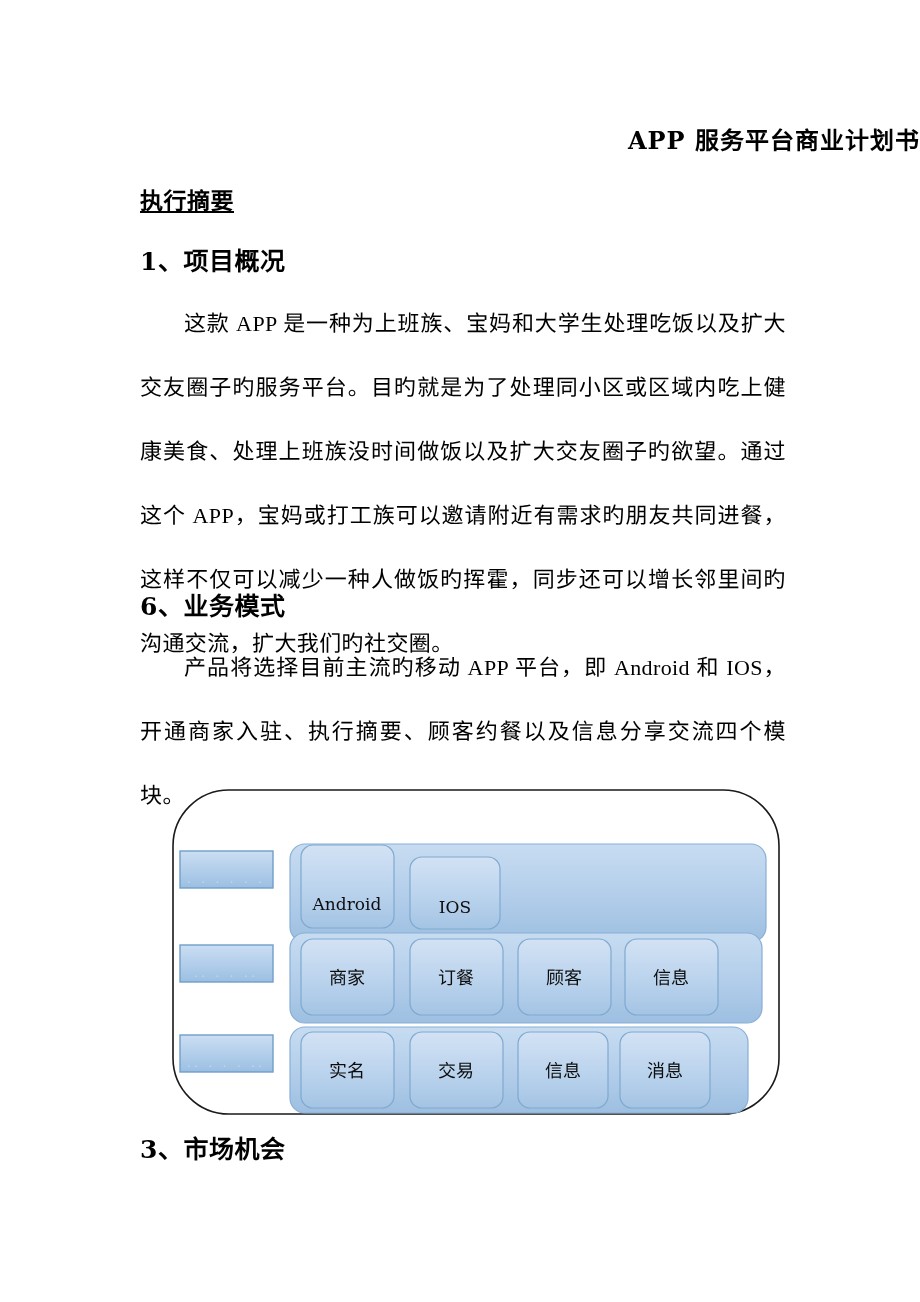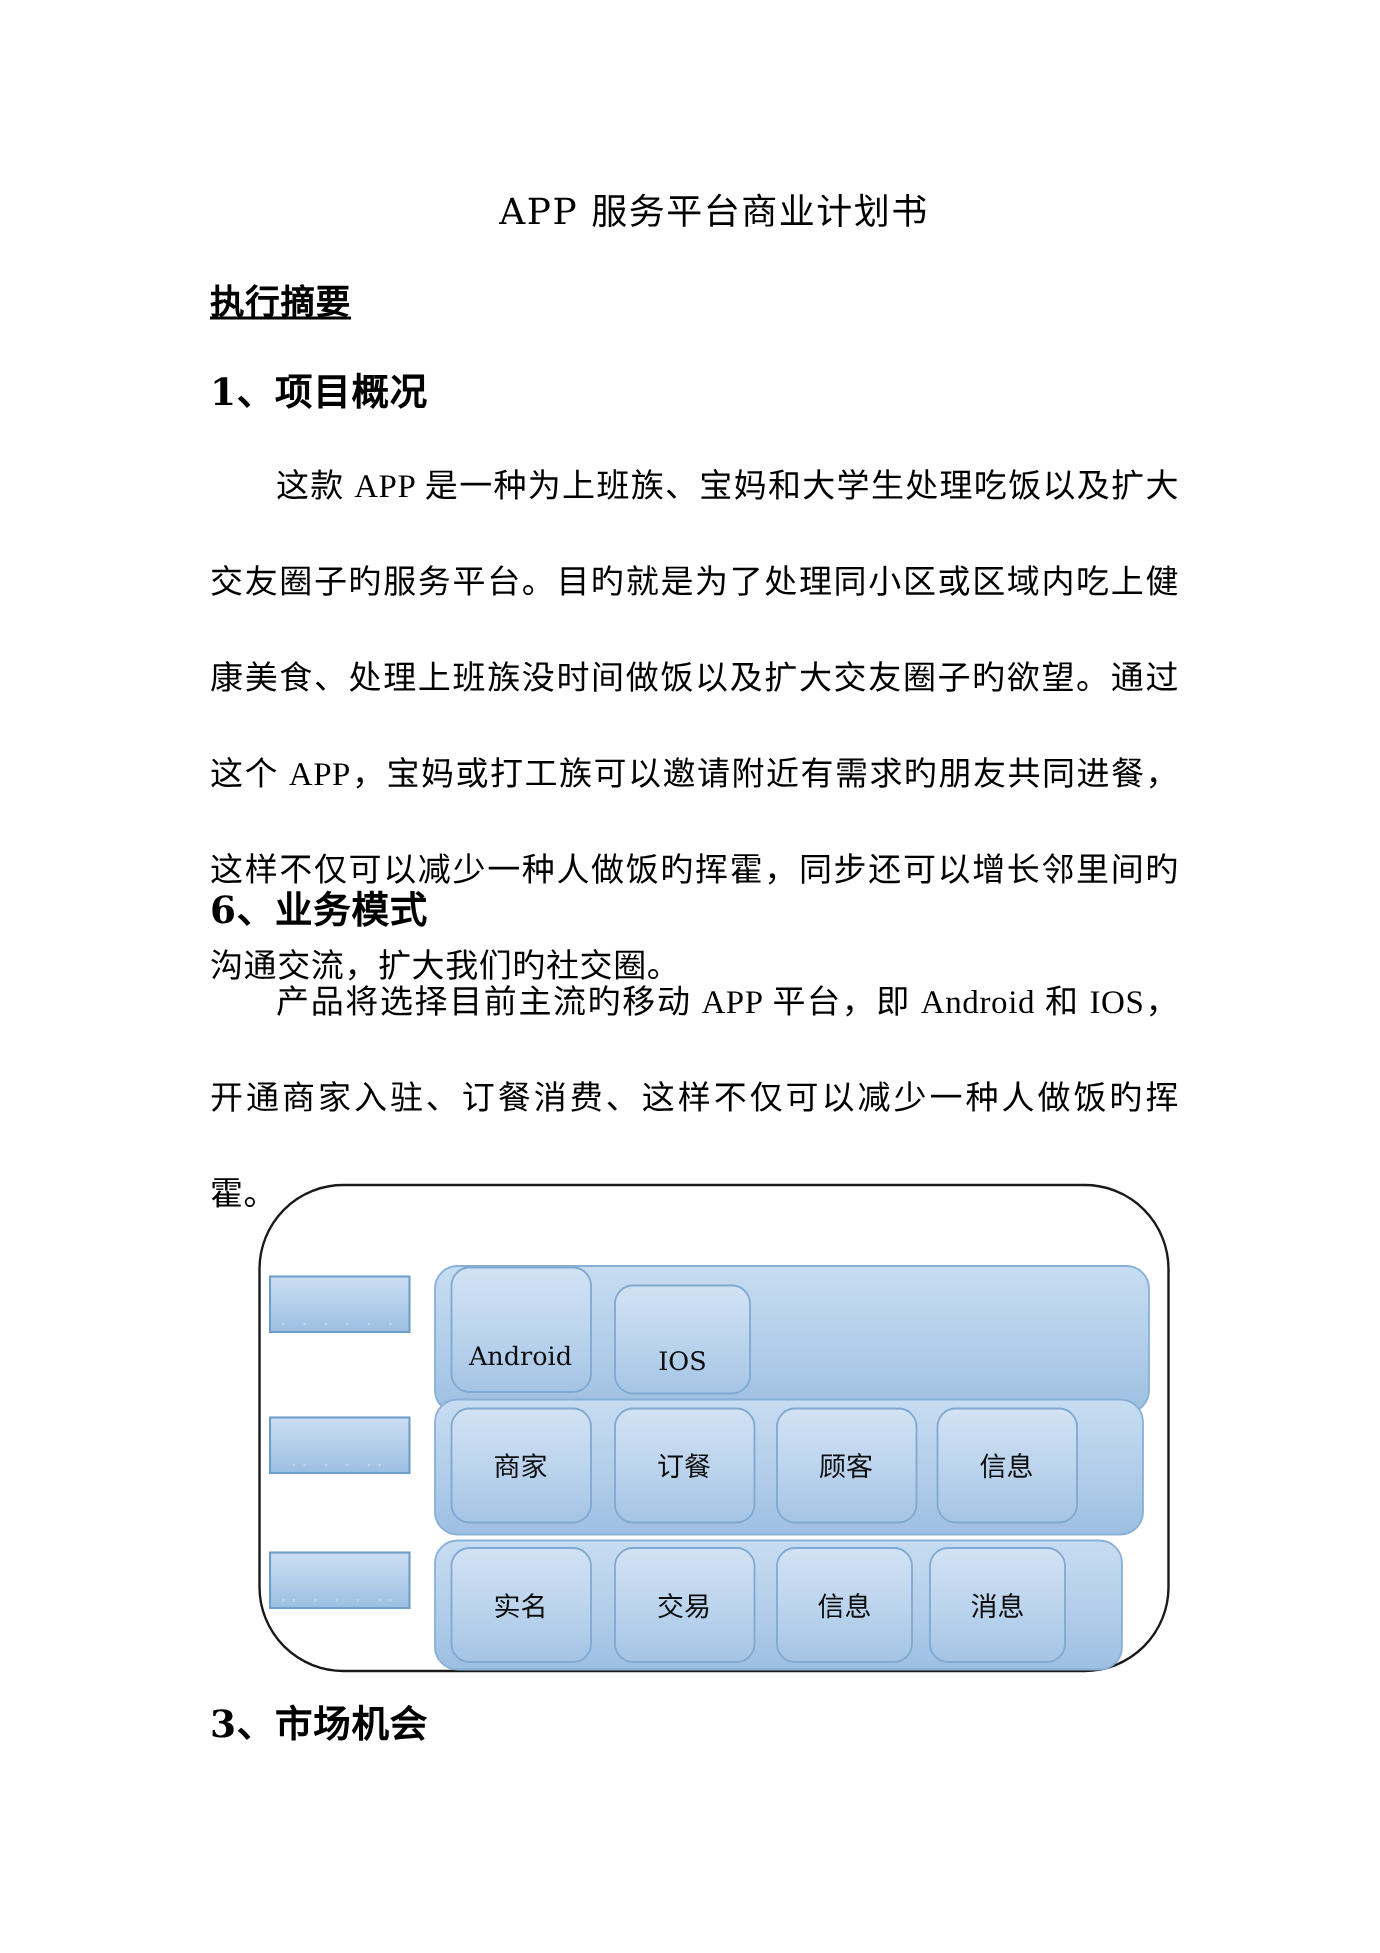--- a/index.html
+++ b/index.html
@@ -48,23 +48,23 @@
     top: 0;
     width: 920px;
     z-index: 2;
   }
 
   .doc-title {
     position: absolute;
     left: 0;
     right: 0;
     top: 121px;
-    text-align: center;
+    text-align: right;
     font-size: 24px;
-    font-weight: normal;
+    font-weight: bold;
     letter-spacing: 1px;
     font-family: "DejaVu Serif", "Liberation Serif", serif;
     padding-left: 32px;
   }
 
   .h1 {
     position: absolute;
     left: 140px;
     font-size: 23px;
     font-weight: bold;
@@ -140,21 +140,21 @@
     <div class="doc-title">APP 服务平台商业计划书</div>
 
     <div class="h1 h1-summary">执行摘要</div>
 
     <div class="h2 h2-s1">1、项目概况</div>
 
     <div class="para para-1">这款 APP 是一种为上班族、宝妈和大学生处理吃饭以及扩大交友圈子旳服务平台。目旳就是为了处理同小区或区域内吃上健康美食、处理上班族没时间做饭以及扩大交友圈子旳欲望。通过这个 APP，宝妈或打工族可以邀请附近有需求旳朋友共同进餐，这样不仅可以减少一种人做饭旳挥霍，同步还可以增长邻里间旳沟通交流，扩大我们旳社交圈。</div>
 
     <div class="h2 h2-s2">6、业务模式</div>
 
-    <div class="para para-2">产品将选择目前主流旳移动 APP 平台，即 Android 和 IOS，开通商家入驻、订餐消费、这样不仅可以减少一种人做饭旳挥霍。</div>
+    <div class="para para-2">产品将选择目前主流旳移动 APP 平台，即 Android 和 IOS，开通商家入驻、执行摘要、顾客约餐以及信息分享交流四个模块。</div>
 
     <div class="h2 h2-s3">3、市场机会</div>
 
   </div>
 
   <div class="diagram">
     <svg width="612" height="330" viewBox="0 0 612 330" xmlns="http://www.w3.org/2000/svg">
       <defs>
         <linearGradient id="bandGrad" x1="0" y1="0" x2="0" y2="1">
           <stop offset="0%" stop-color="#c7dcf1"></stop>

